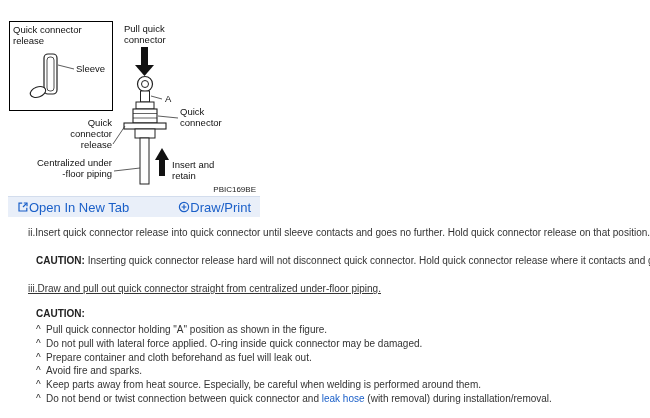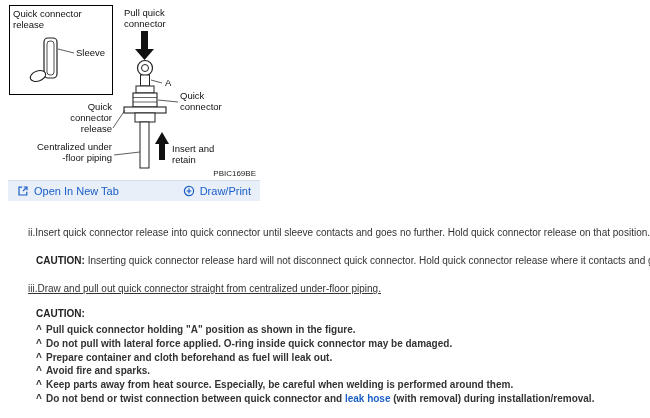--- a/index.html
+++ b/index.html
@@ -1,41 +1,41 @@
 <!DOCTYPE html>
 <html><head>
 <meta charset="utf-8">
 <style>
   * { margin:0; padding:0; box-sizing:border-box; }
   html,body {
     width:650px; height:418px; overflow:hidden;
     background:#ffffff; color:#333333;
     font-family:"Liberation Sans", sans-serif;
   }
-  .figure-widget { position:absolute; left:8px; top:4px; width:252px; }
+  .figure-widget { position:absolute; left:8px; top:20px; width:252px; }
   .figure-canvas { width:252px; height:176px; background:#ffffff; }
   .figure-canvas text { font-family:"Liberation Sans", sans-serif; font-size:9.5px; fill:#111111; }
   .figure-canvas text.code { font-size:8px; fill:#222222; }
   .figure-toolbar {
     height:21px; background:#e9eff9; border-top:1px solid #d3dded;
     display:flex; align-items:center; justify-content:space-between; padding:0 9px;
   }
   .toolbar-link {
-    display:flex; align-items:center; gap:5px;
-    color:#1a5fc8; font-size:11px; text-decoration:none; cursor:pointer;
+    display:flex; align-items:center; 
+    color:#1a5fc8; font-size:13px; text-decoration:none; cursor:pointer;
   }
   .toolbar-link .ticon { display:flex; align-items:center; }
   .content { padding:226px 0 0 28px; font-size:10px; line-height:13px; }
   .line { white-space:nowrap; overflow:hidden; }
   .caution-inline { margin:15px 0 0 8px; }
   .step-iii { margin-top:15px;text-decoration:underline; }
   .caution-head { margin:12px 0 3px 8px; font-weight:bold; color:#222222; }
   .cap { font-weight:bold; color:#222222; }
   ul.bullets { list-style:none; margin-left:8px; }
-  ul.bullets li { line-height:13.8px; white-space:nowrap; overflow:hidden;font-weight:bold; }
+  ul.bullets li { line-height:13.8px; white-space:nowrap; overflow:hidden; }
   .marker { display:inline-block; width:10px; }
   a.inline-link { color:#1a5fc8; text-decoration:none; cursor:pointer; }
 </style>
 </head>
 <body>
 
 <div class="figure-widget">
   <div class="figure-canvas">
     <svg width="252" height="176" viewBox="0 0 252 176">
 

